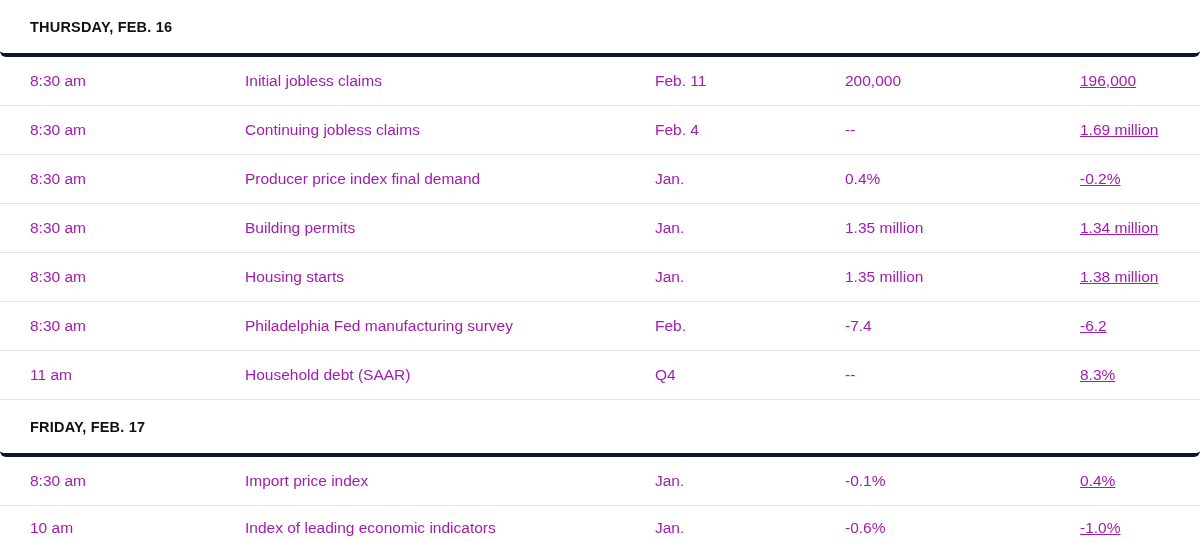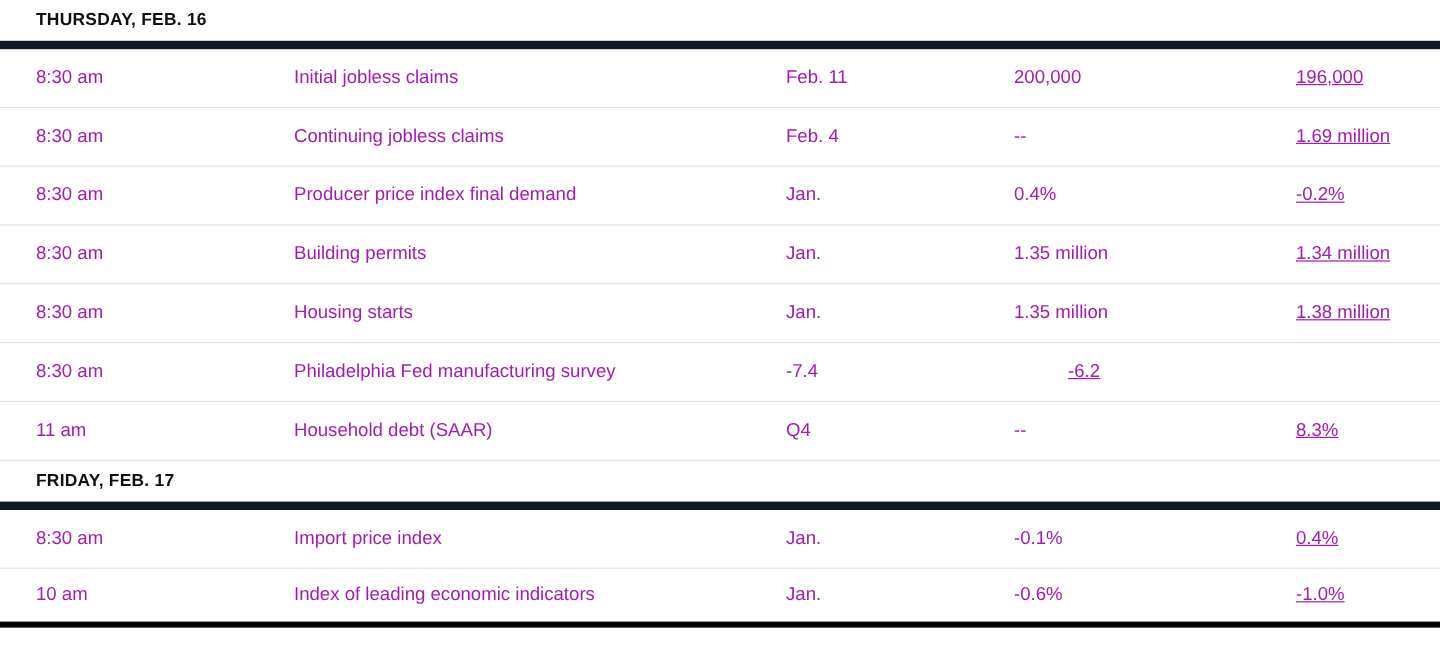--- a/index.html
+++ b/index.html
@@ -18,22 +18,23 @@
     width: 1200px;
     box-sizing: border-box;
   }
   .row {
     display: flex;
     align-items: center;
     border-bottom: 1px solid #e3e3e3;
     box-sizing: border-box;
   }
   .row.day-header {
-    height: 41px;
-    border-bottom: 7px solid #0f172a;
+    height: 57px;
+    border-bottom: 4px solid #0f172a;
+    border-radius: 6px;
   }
   .row.event {
     height: 49px;
   }
   .row.last {
     border-bottom: 5px solid #000000;
   }
   .cell {
     box-sizing: border-box;
     font-size: 15.5px;
@@ -102,20 +103,21 @@
     <div class="cell c-time">8:30 am</div>
     <div class="cell c-report">Housing starts</div>
     <div class="cell c-period">Jan.</div>
     <div class="cell c-forecast">1.35 million</div>
     <div class="cell c-actual">1.38 million</div>
   </div>
 
   <div class="row event">
     <div class="cell c-time">8:30 am</div>
     <div class="cell c-report">Philadelphia Fed manufacturing survey</div>
+    <div class="cell c-period">Feb.</div>
     <div class="cell c-forecast">-7.4</div>
     <div class="cell c-actual">-6.2</div>
   </div>
 
   <div class="row event">
     <div class="cell c-time">11 am</div>
     <div class="cell c-report">Household debt (SAAR)</div>
     <div class="cell c-period">Q4</div>
     <div class="cell c-forecast">--</div>
     <div class="cell c-actual">8.3%</div>

